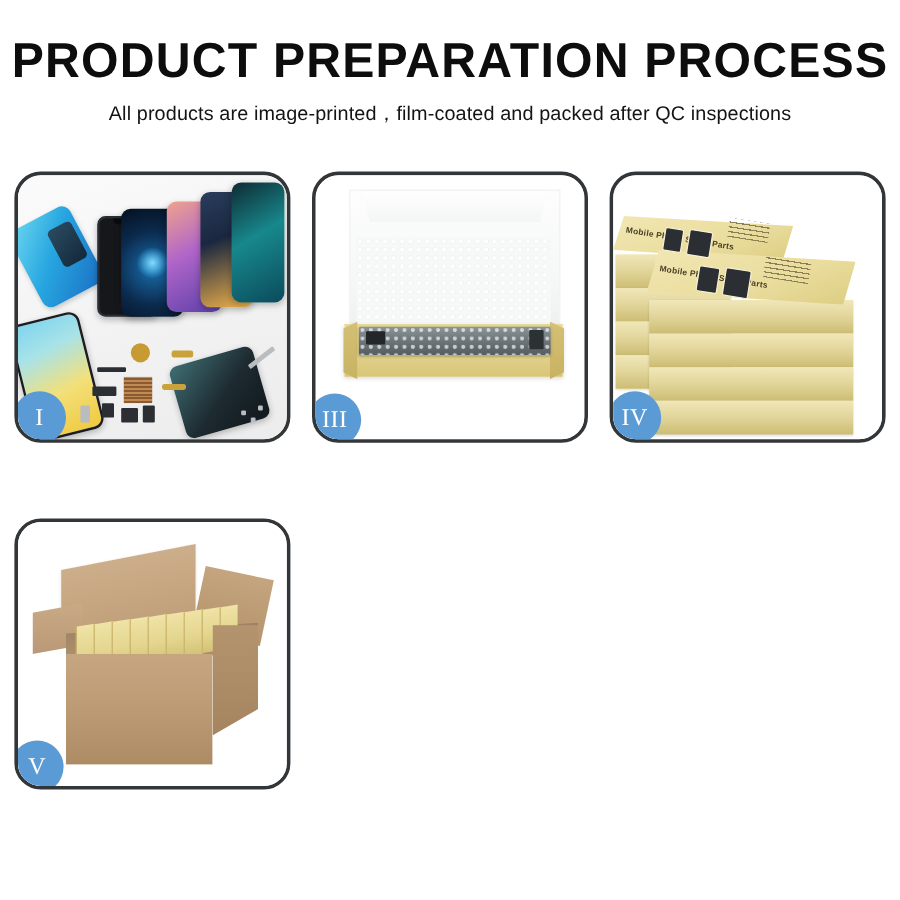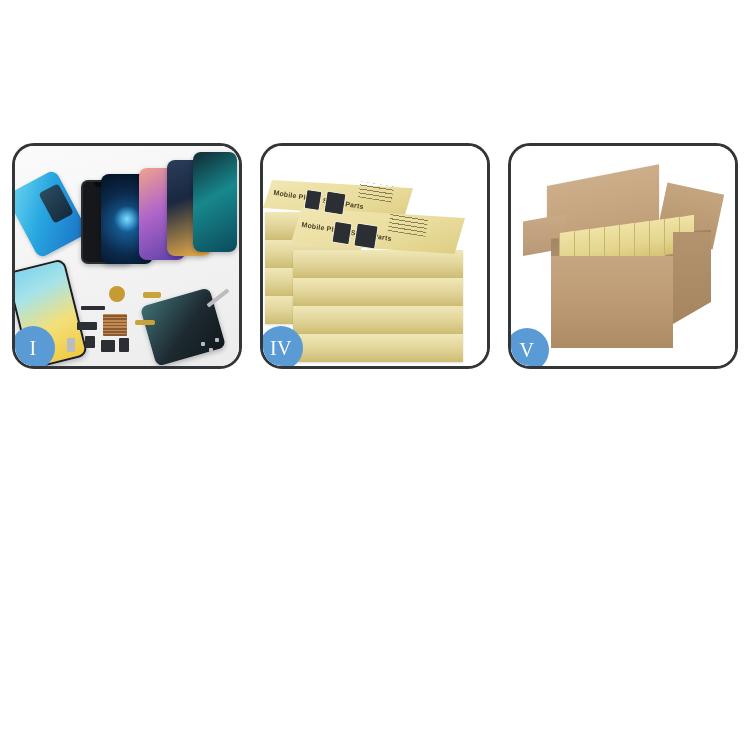--- a/index.html
+++ b/index.html
@@ -286,20 +286,24 @@
     background:linear-gradient(180deg,#fdfdfd,#f2f2f2);
     clip-path:polygon(46% 0,100% 8%,96% 42%,0 58%);
     opacity:.85;z-index:-1;
   }
 </style>
 </head>
 <body>
 
 <div id="page">
 
+  <div class="header">
+    <div class="title">PRODUCT PREPARATION PROCESS</div>
+    <div class="subtitle">All products are image-printed，film-coated and packed after QC inspections</div>
+  </div>
 
   <div class="grid">
 
     <div class="panel p1">
       <div class="stage">
         <div class="ph ph-blue"></div>
         <div class="ph ph-black"></div>
         <div class="ph ph-jelly"></div>
         <div class="ph ph-purple"></div>
         <div class="ph ph-navy"></div>
@@ -321,20 +325,31 @@
         <div class="prt sil" style="left:194px;top:202px;width:4px;height:4px;"></div>
         <div class="prt sil" style="left:200px;top:192px;width:4px;height:4px;"></div>
         <div class="prt sil" style="left:190px;top:150px;width:26px;height:4px;transform:rotate(-38deg);"></div>
       </div>
       <div class="badge">
         <span>I</span>
       </div>
     </div>
 
 
+    <div class="panel p3">
+      <div class="stage">
+        <div class="foamlid"></div>
+        <div class="foamfill"></div>
+        <div class="kbox"></div>
+        <div class="wrapped-screen"></div>
+      </div>
+      <div class="badge">
+        <span>III</span>
+      </div>
+    </div>
 
     <div class="panel p4">
       <div class="stage">
         <div class="stack">
 
           <div class="sbox" style="left:2px;top:66px;width:96px;">
               <span class="side"></span>
             </div>
           <div class="sbox" style="left:2px;top:94px;width:96px;">
               <span class="side"></span>

